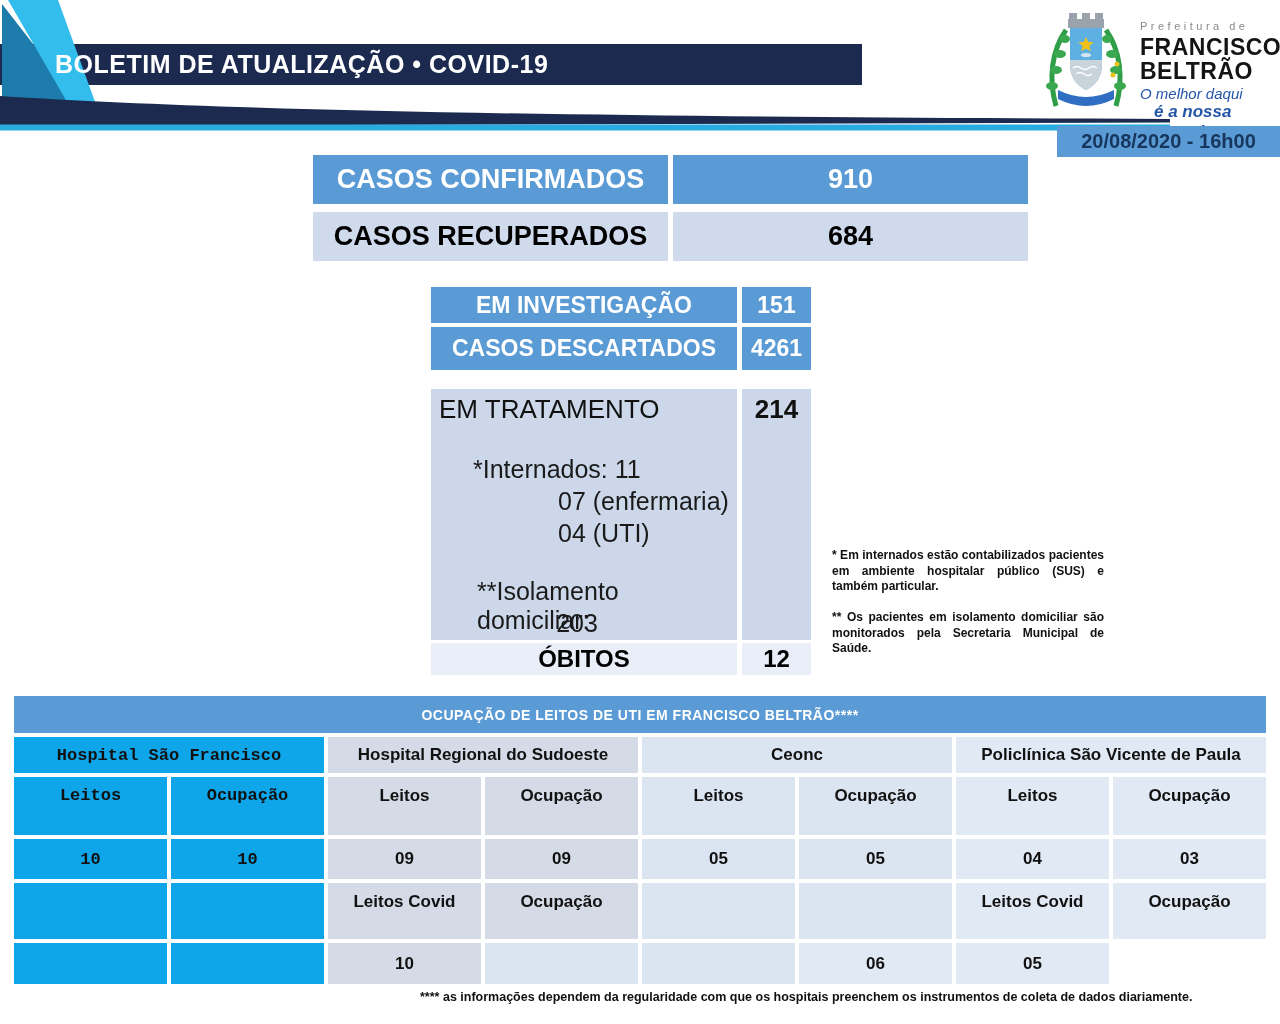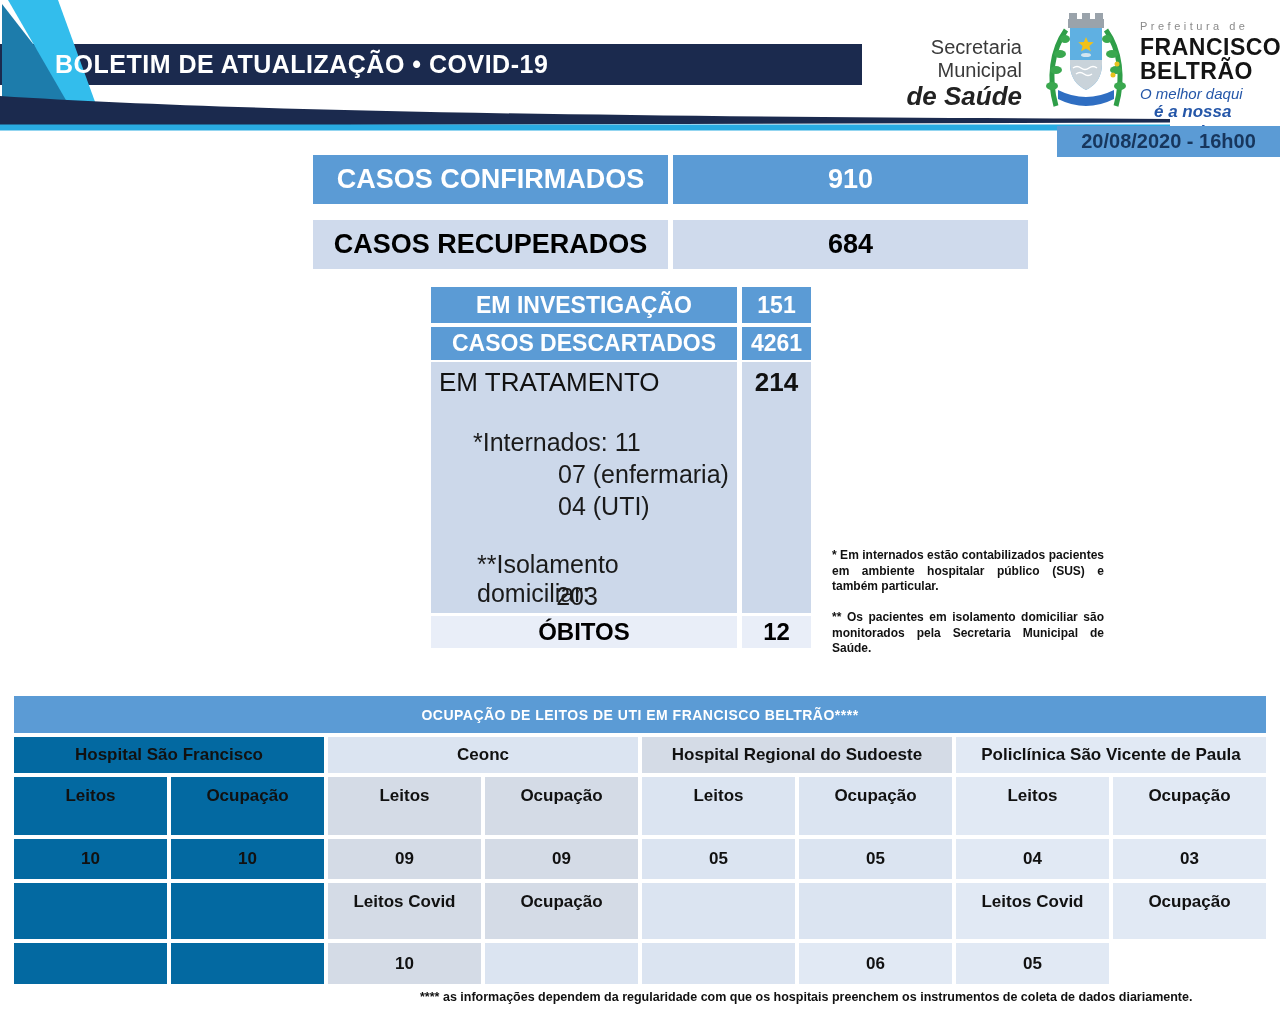--- a/index.html
+++ b/index.html
@@ -20,35 +20,35 @@
   .pref-l0 { font-size:11px; color:#8a8a8a; letter-spacing:3.5px; margin-bottom:3px; }
   .pref-l1, .pref-l2 { font-size:23px; font-weight:bold; color:#141414; line-height:1.05; letter-spacing:.5px; }
   .pref-l3 { font-size:15px; font-style:italic; color:#2456a8; margin-top:2px; }
   .pref-l4 { font-size:17px; font-style:italic; font-weight:bold; color:#2456a8; padding-left:14px; }
   .date-badge { position:absolute; left:1057px; top:126px; width:223px; height:31px; z-index:3;
                 background:#5b9bd5; color:#17365d; font-size:20px; font-weight:bold;
                 text-align:center; line-height:31px; }
 
   
   .summary { position:absolute; left:313px; top:155px; width:715px; z-index:2; }
-  .s-row { display:flex; gap:5px; height:49px; margin-bottom:16px; }
+  .s-row { display:flex; gap:5px; height:49px; margin-bottom:8px; }
   .s-row > div { display:flex; align-items:center; justify-content:center;
                  font-size:27px; font-weight:bold; }
   .s-label { width:355px; } .s-value { flex:1; }
   .s-blue > div { background:#5b9bd5; color:#ffffff; }
   .s-light > div { background:#cfdaec; color:#000; }
 
   
   .detail { position:absolute; left:431px; top:287px; width:380px; z-index:2; }
   .d-row { display:flex; gap:5px; }
   .d-label { width:306px; display:flex; align-items:center; justify-content:center; }
   .d-value { flex:1; display:flex; align-items:center; justify-content:center; }
   .d-blue { height:36px; margin-bottom:4px; }
   .d-blue > div { background:#5b9bd5; color:#fff; font-size:23px; font-weight:bold; }
-  .d-blue2 { height:33px; margin-bottom:2px; }
+  .d-blue2 { height:43px; margin-bottom:19px; }
   .d-treat { height:251px; margin-bottom:3px; }
   .d-treat > div { background:#ccd8ea; }
   .t-cell { position:relative; width:306px; }
   .t-title { position:absolute; left:8px; top:5px; font-size:26px; font-weight:normal; color:#111; }
   .t-line { position:absolute; font-size:25px; color:#1a1a1a; }
   .t-l1 { left:42px; top:66px; }
   .t-l2 { left:127px; top:98px; }
   .t-l3 { left:127px; top:130px; }
   .t-l4 { left:46px; top:188px; }
   .t-l5 { left:20px; top:220px; width:252px; text-align:center; }
@@ -64,21 +64,21 @@
   .note2 { left:832px; top:610px; }
 
   
   .uti { position:absolute; left:14px; top:696px; width:1252px; z-index:2;
          display:grid; grid-template-columns:repeat(8,1fr);
          grid-template-rows:37px 36px 58px 40px 56px 41px; gap:4px; }
   .uti > div { display:flex; justify-content:center; align-items:center;
                font-weight:bold; color:#111; }
   .u-title { grid-column:1 / -1; background:#5b9bd5; color:#fff !important;
              font-size:14px; letter-spacing:.5px; }
-  .g1 { background:#0369a1; } .g2 { background:#d4dbe6; }
+  .g1 { background:#0ea5e9;font-family:Liberation Mono, monospace; } .g2 { background:#d4dbe6; }
   .g3 { background:#dbe4f1; } .g4 { background:#e1e9f4; }
   .u-name { grid-column:span 2; font-size:17px; }
   .u-sub { font-size:17px; align-items:flex-start !important; padding-top:9px; }
   .u-val { font-size:17px; }
   .uti-footnote { position:absolute; left:420px; top:990px; white-space:nowrap;
                   font-size:12.5px; font-weight:bold; color:#111; z-index:2; }
 </style>
 </head>
 <body>
 
@@ -87,24 +87,20 @@
   <svg class="decor" viewBox="0 0 1280 160" preserveAspectRatio="none">
     <rect x="0" y="44" width="862" height="41" fill="#1b2a4e"></rect>
     <polygon points="2,4 86,112 2,118" fill="#1d7cab"></polygon>
     <polygon points="8,0 58,0 98,110 74,114" fill="#33bdec"></polygon>
     <path d="M0,96 C250,112 620,117 1170,119 L1170,122.5 L0,126 Z" fill="#1b2a4e"></path>
     <rect x="0" y="124.5" width="1170" height="6" fill="#29abe2"></rect>
   </svg>
 
   <div class="banner-text">BOLETIM DE ATUALIZAÇÃO • COVID-19</div>
 
-  <div class="dept">
-    <div class="dept-l1">Secretaria Municipal</div>
-    <div class="dept-l2">de Saúde</div>
-  </div>
 
   <svg class="crest" viewBox="0 0 92 104">
     <path d="M16,94 C8,66 12,38 26,18" stroke="#2f9e48" stroke-width="5" fill="none"></path>
     <ellipse cx="12" cy="74" rx="6" ry="4" fill="#3aa84f"></ellipse>
     <ellipse cx="16" cy="58" rx="6" ry="4" fill="#3aa84f"></ellipse>
     <ellipse cx="20" cy="42" rx="6" ry="4" fill="#3aa84f"></ellipse>
     <ellipse cx="25" cy="27" rx="5" ry="4" fill="#3aa84f"></ellipse>
     <path d="M76,94 C84,66 80,38 66,18" stroke="#2f9e48" stroke-width="5" fill="none"></path>
     <ellipse cx="80" cy="74" rx="6" ry="4" fill="#3aa84f"></ellipse>
     <ellipse cx="76" cy="58" rx="6" ry="4" fill="#3aa84f"></ellipse>
@@ -172,22 +168,22 @@
     </div>
   </div>
 
   <div class="note note1">* Em internados estão contabilizados pacientes em ambiente hospitalar público (SUS) e também particular.</div>
   <div class="note note2">** Os pacientes em isolamento domiciliar são monitorados pela Secretaria Municipal de Saúde.</div>
 
   <div class="uti">
     <div class="u-title">OCUPAÇÃO DE LEITOS DE UTI EM FRANCISCO BELTRÃO****</div>
 
     <div class="u-name g1">Hospital São Francisco</div>
+    <div class="u-name g2">Hospital Regional do Sudoeste</div>
     <div class="u-name g3">Ceonc</div>
-    <div class="u-name g2">Hospital Regional do Sudoeste</div>
     <div class="u-name g4">Policlínica São Vicente de Paula</div>
 
     <div class="u-sub g1">Leitos</div>
     <div class="u-sub g1">Ocupação</div>
     <div class="u-sub g2">Leitos</div>
     <div class="u-sub g2">Ocupação</div>
     <div class="u-sub g3">Leitos</div>
     <div class="u-sub g3">Ocupação</div>
     <div class="u-sub g4">Leitos</div>
     <div class="u-sub g4">Ocupação</div>

